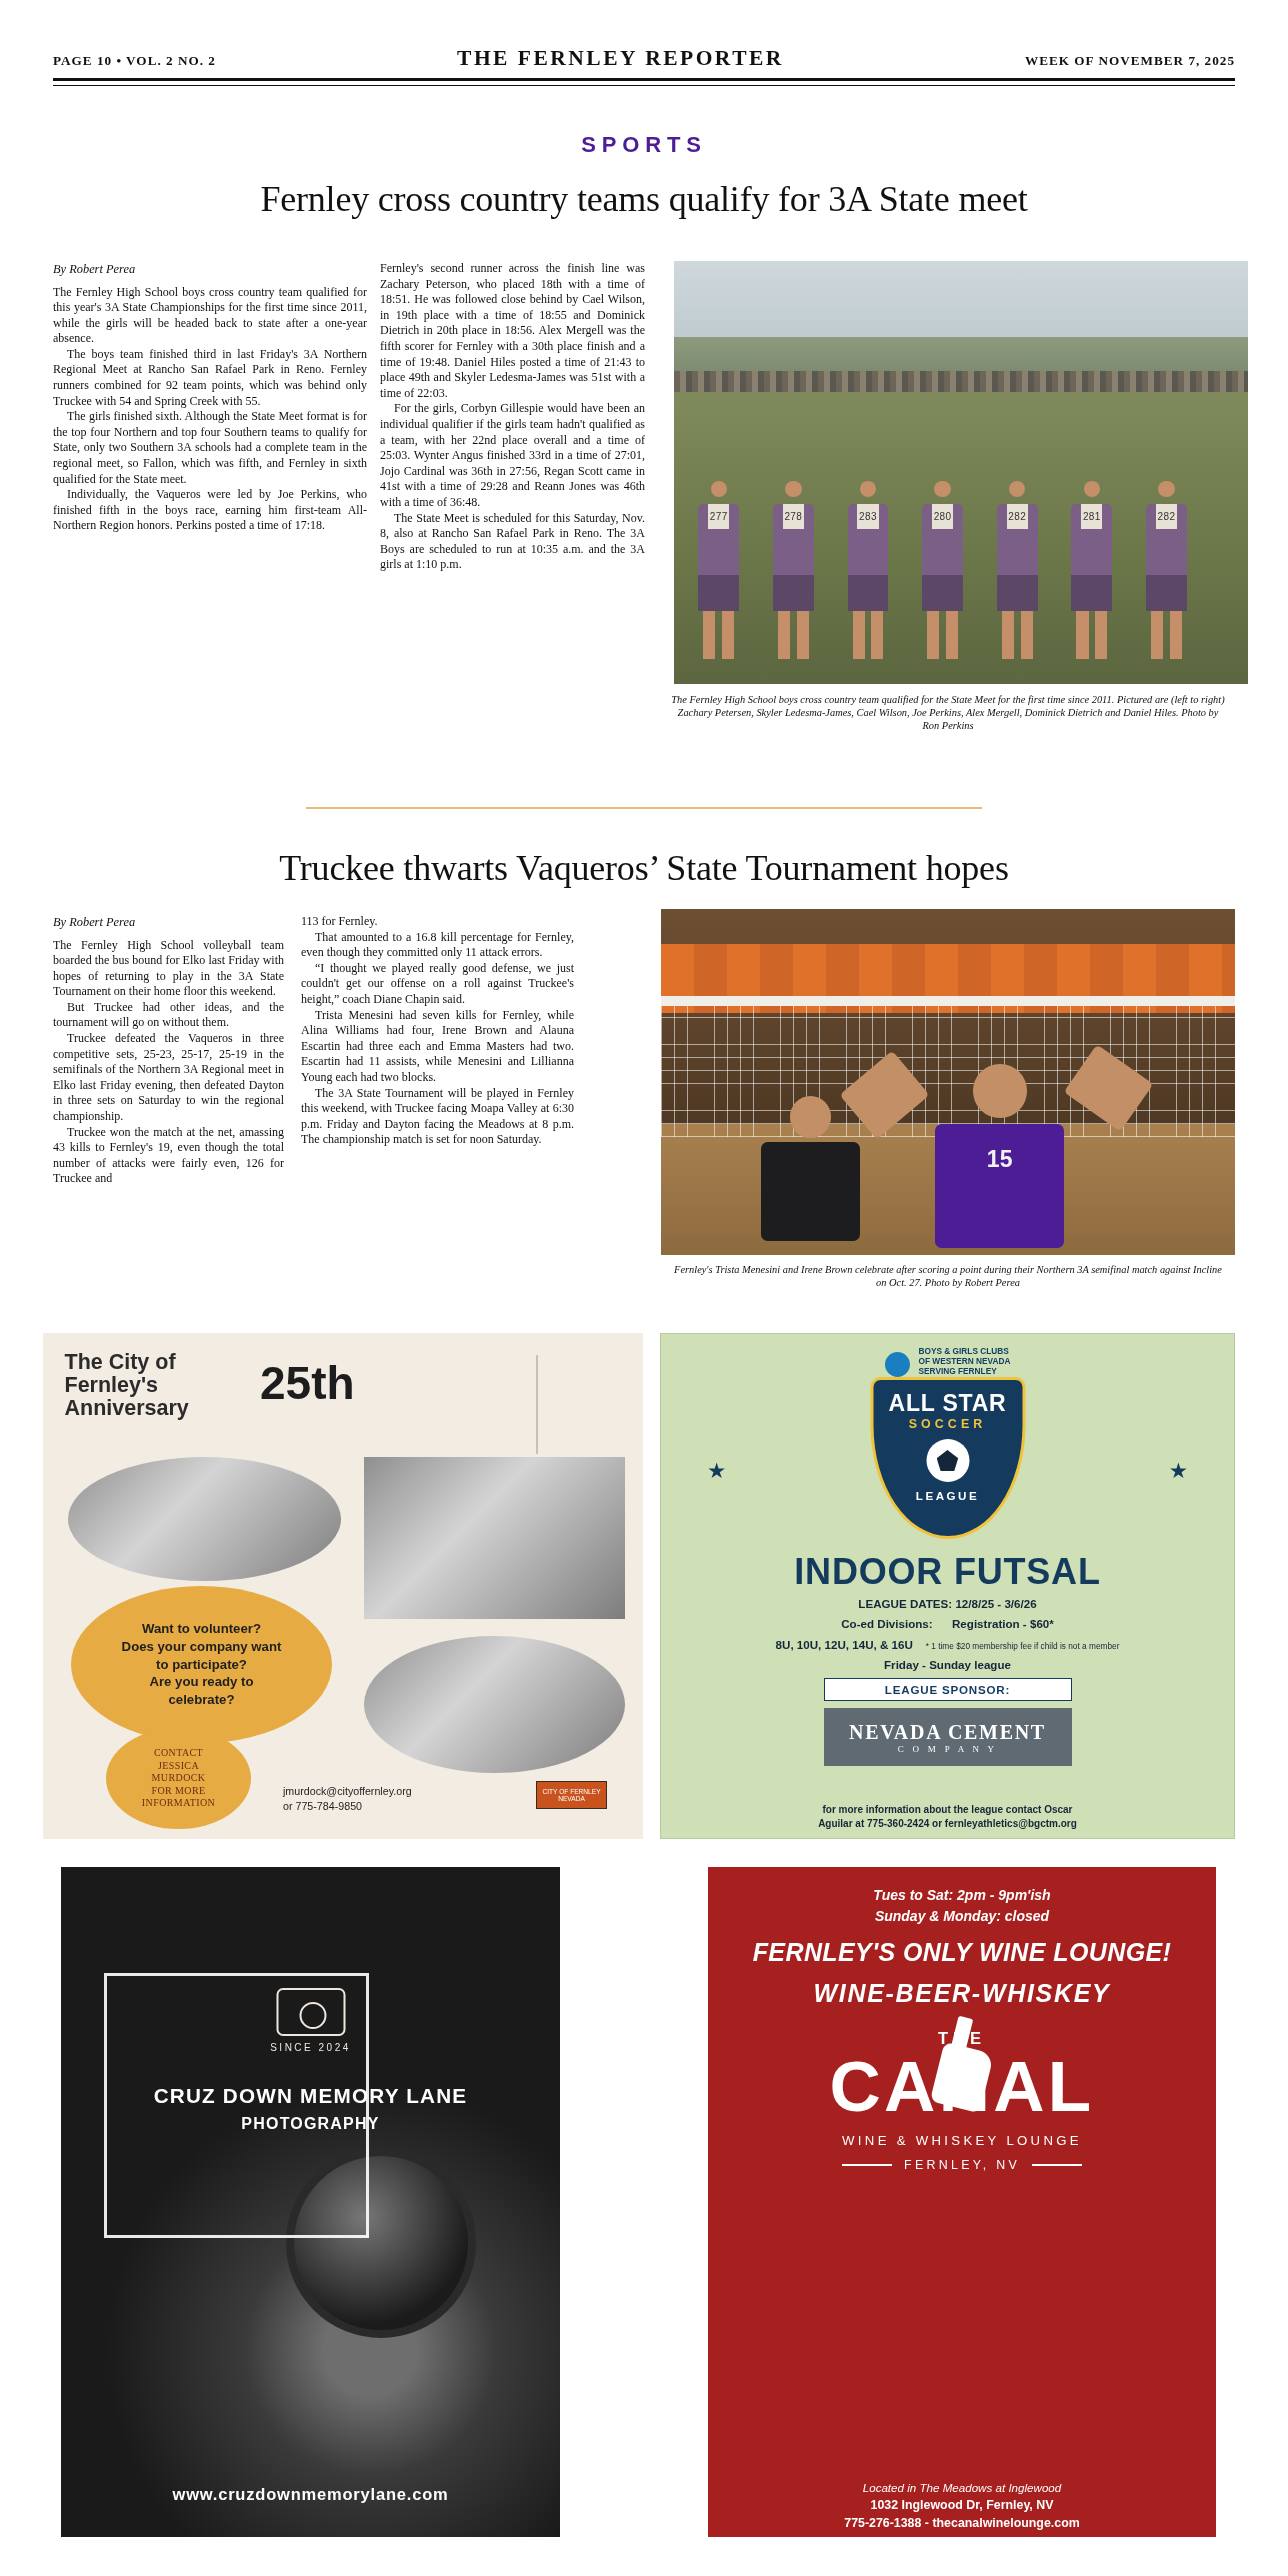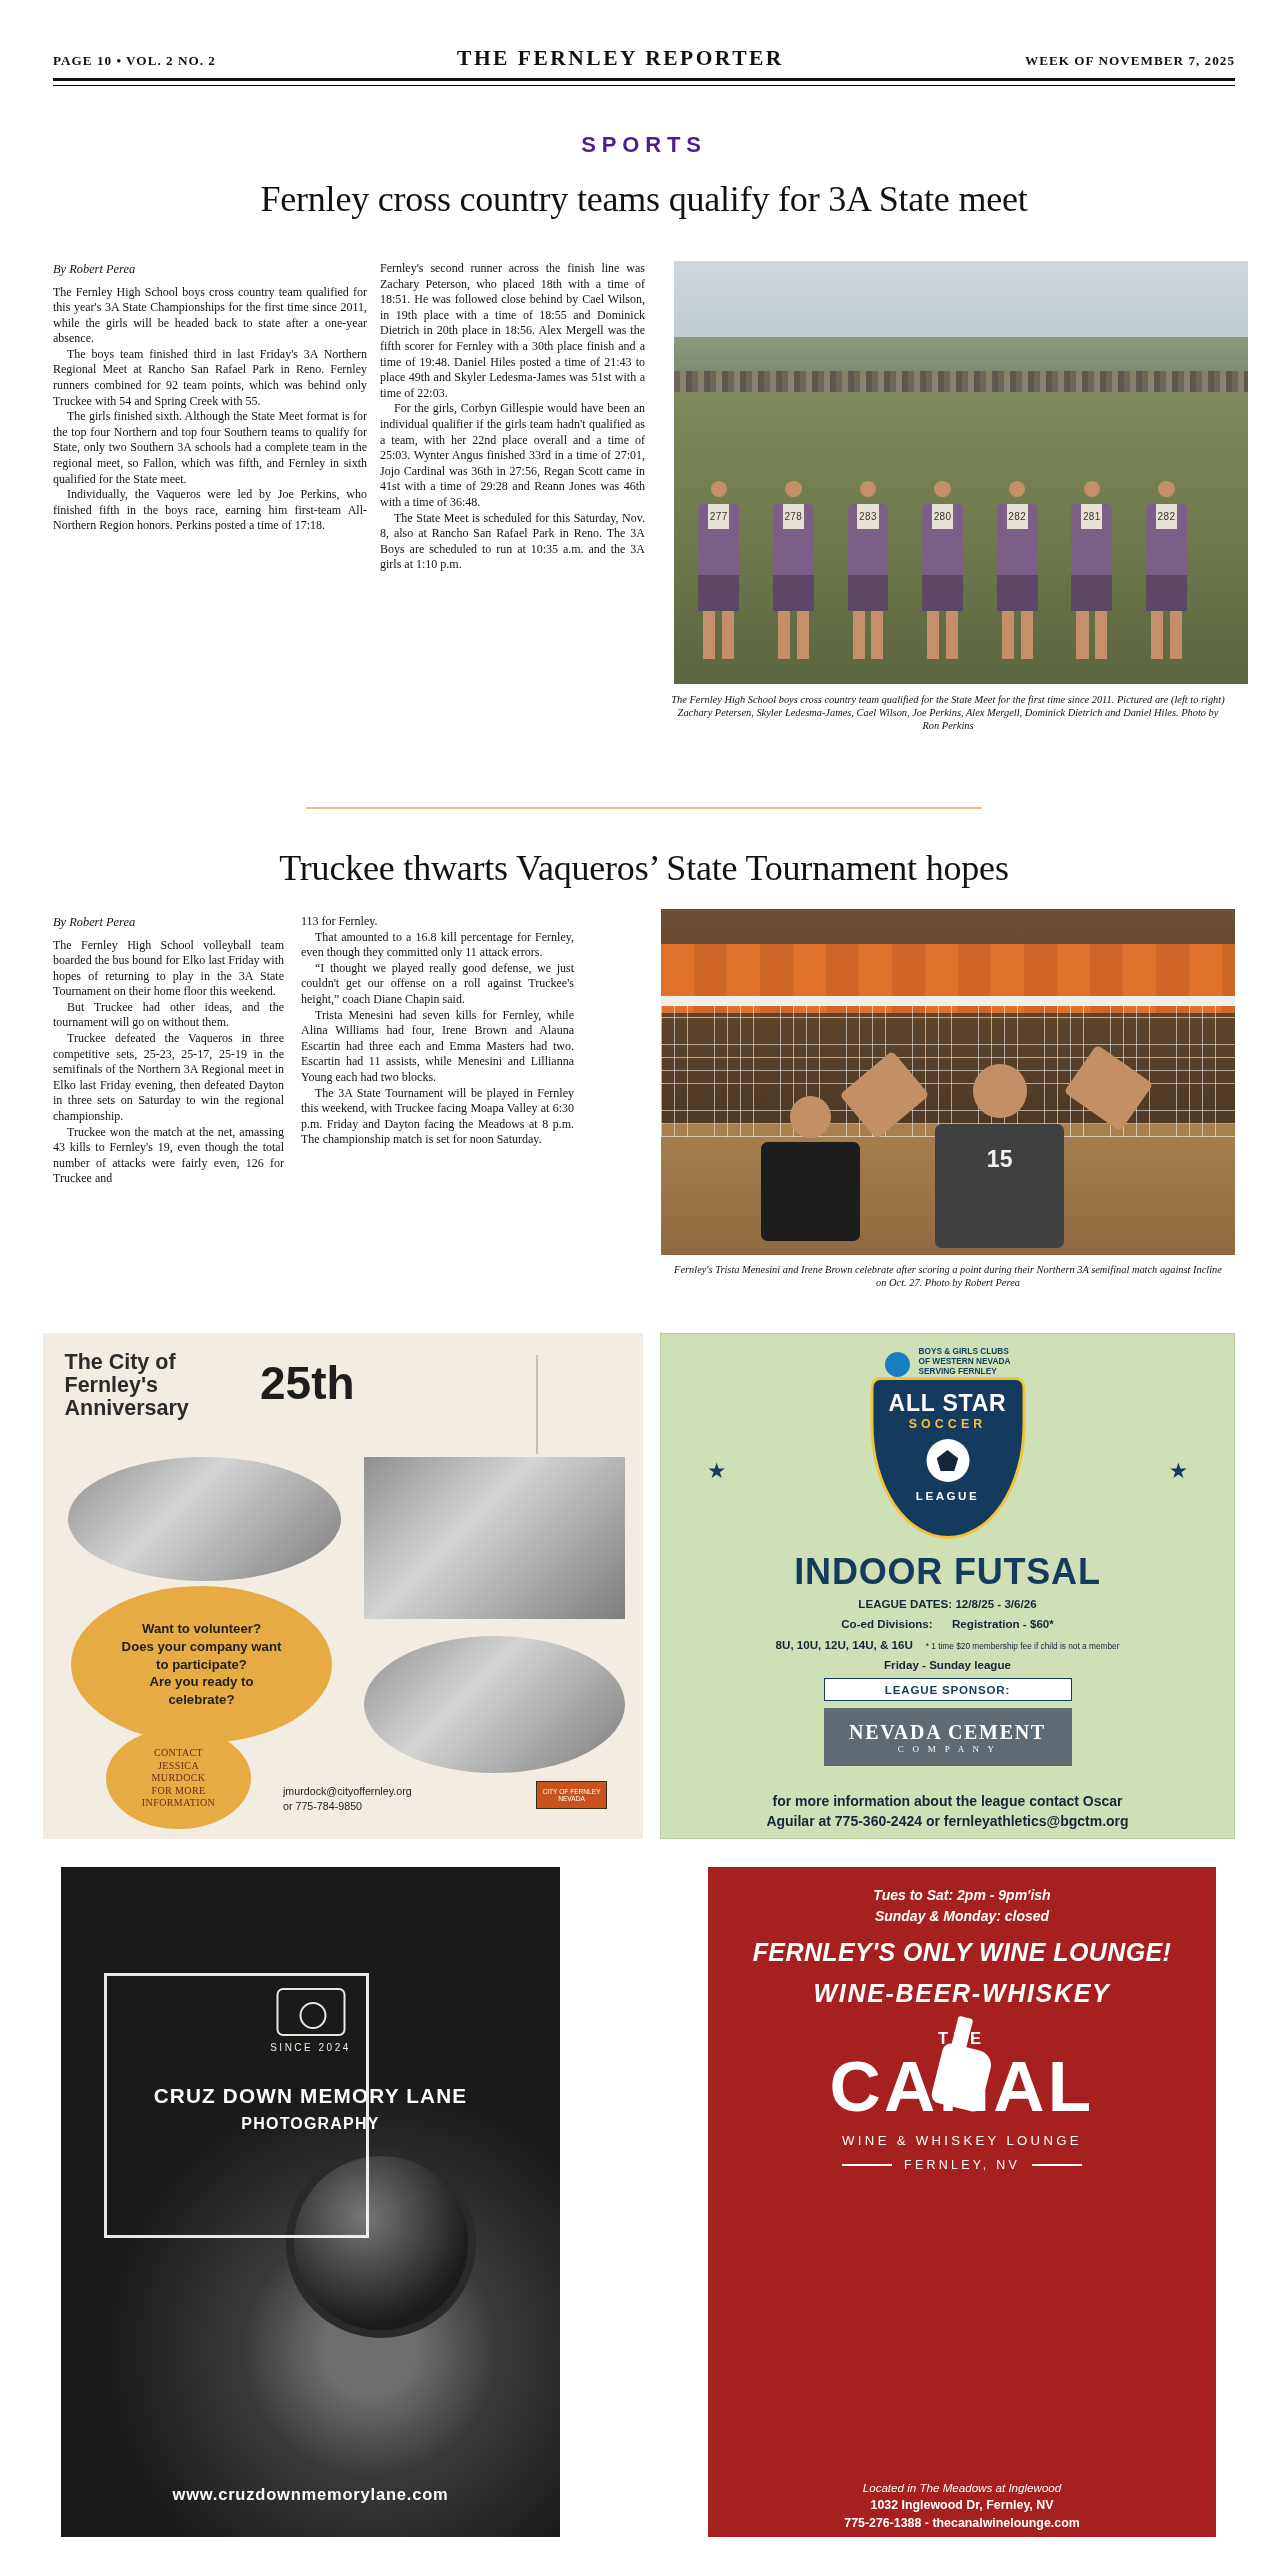--- a/index.html
+++ b/index.html
@@ -127,21 +127,21 @@
     background-image:
       repeating-linear-gradient(0deg, rgba(255,255,255,.55) 0 0.8px, transparent 0.8px 13.2px),
       repeating-linear-gradient(90deg, rgba(255,255,255,.55) 0 0.8px, transparent 0.8px 13.2px);
   }
   .vb-nettop { position:absolute; left:0; top:25%; width:100%; height:10px; background:#efeee9; }
   .vb-p1 { position:absolute; left:16%; bottom:4%; width:20%; }
   .vb-p2 { position:absolute; left:46%; bottom:2%; width:26%; }
   .vb-p1 .head, .vb-p2 .head { width:36%; padding-bottom:36%; margin:0 auto;
     background:#c38f67; border-radius:50%; }
   .vb-p1 .jersey { margin:4% auto 0; width:86%; height:99px; background:#1d1d1f; border-radius:6.6px; }
-  .vb-p2 .jersey { margin:4% auto 0; width:86%; height:124px; background:#404040; border-radius:6.6px;
+  .vb-p2 .jersey { margin:4% auto 0; width:86%; height:124px; background:#4c1d95; border-radius:6.6px;
     display:flex; align-items:flex-start; justify-content:center; }
   .vb-p2 .num { color:#f1f1f1; font-family:"Liberation Sans", sans-serif; font-size:23px;
     font-weight:bold; margin-top:21.5px; }
   .vb-arm { position:absolute; width:12%; height:58px; background:#c38f67; border-radius:5px; }
 
   
   .ad { position: absolute; overflow: hidden; }
 
   
   .ad1 { background: #f2ece2; }
@@ -212,21 +212,21 @@
     top:344px; width:248px; background:#ffffff; border:1.7px solid #143b5e;
     text-align:center; padding:4.1px 0; font-family:"Liberation Sans", sans-serif;
     font-weight:bold; font-size:11.6px; color:#143b5e; letter-spacing:0.8px; }
   .ad2 .sponsorlogo { position:absolute; left:50%; transform:translateX(-50%);
     top:374px; width:248px; height:58px; background:#5f6a72; color:#fff;
     display:flex; flex-direction:column; align-items:center; justify-content:center;
     font-family:"Liberation Serif", serif; }
   .ad2 .sponsorlogo .a { font-size:20px; font-weight:bold; letter-spacing:1.7px; }
   .ad2 .sponsorlogo .b { font-size:9px; letter-spacing:3.3px; }
   .ad2 .footer { position:absolute; left:0; bottom:6.6px; width:100%; text-align:center;
-    font-family:"Liberation Sans", sans-serif; font-weight:bold; font-size:14px;
+    font-family:"Liberation Sans", sans-serif; font-weight:bold; font-size:10px;
     color:#16263a; line-height:1.4; }
 
   
   .ad3 { background:#1b1b1b; }
   .ad3 .photobg { position:absolute; inset:0;
     background:
       radial-gradient(circle at 62% 72%, #6e6e6e 0 8%, #3a3a3a 22%, #1a1a1a 46%),
       linear-gradient(160deg,#4a4a4a,#121212); }
   .ad3 .lens { position:absolute; left:45%; top:42%; width:190px; height:190px;
     border-radius:50%; background: radial-gradient(circle at 40% 35%, #777, #1b1b1b 70%);

